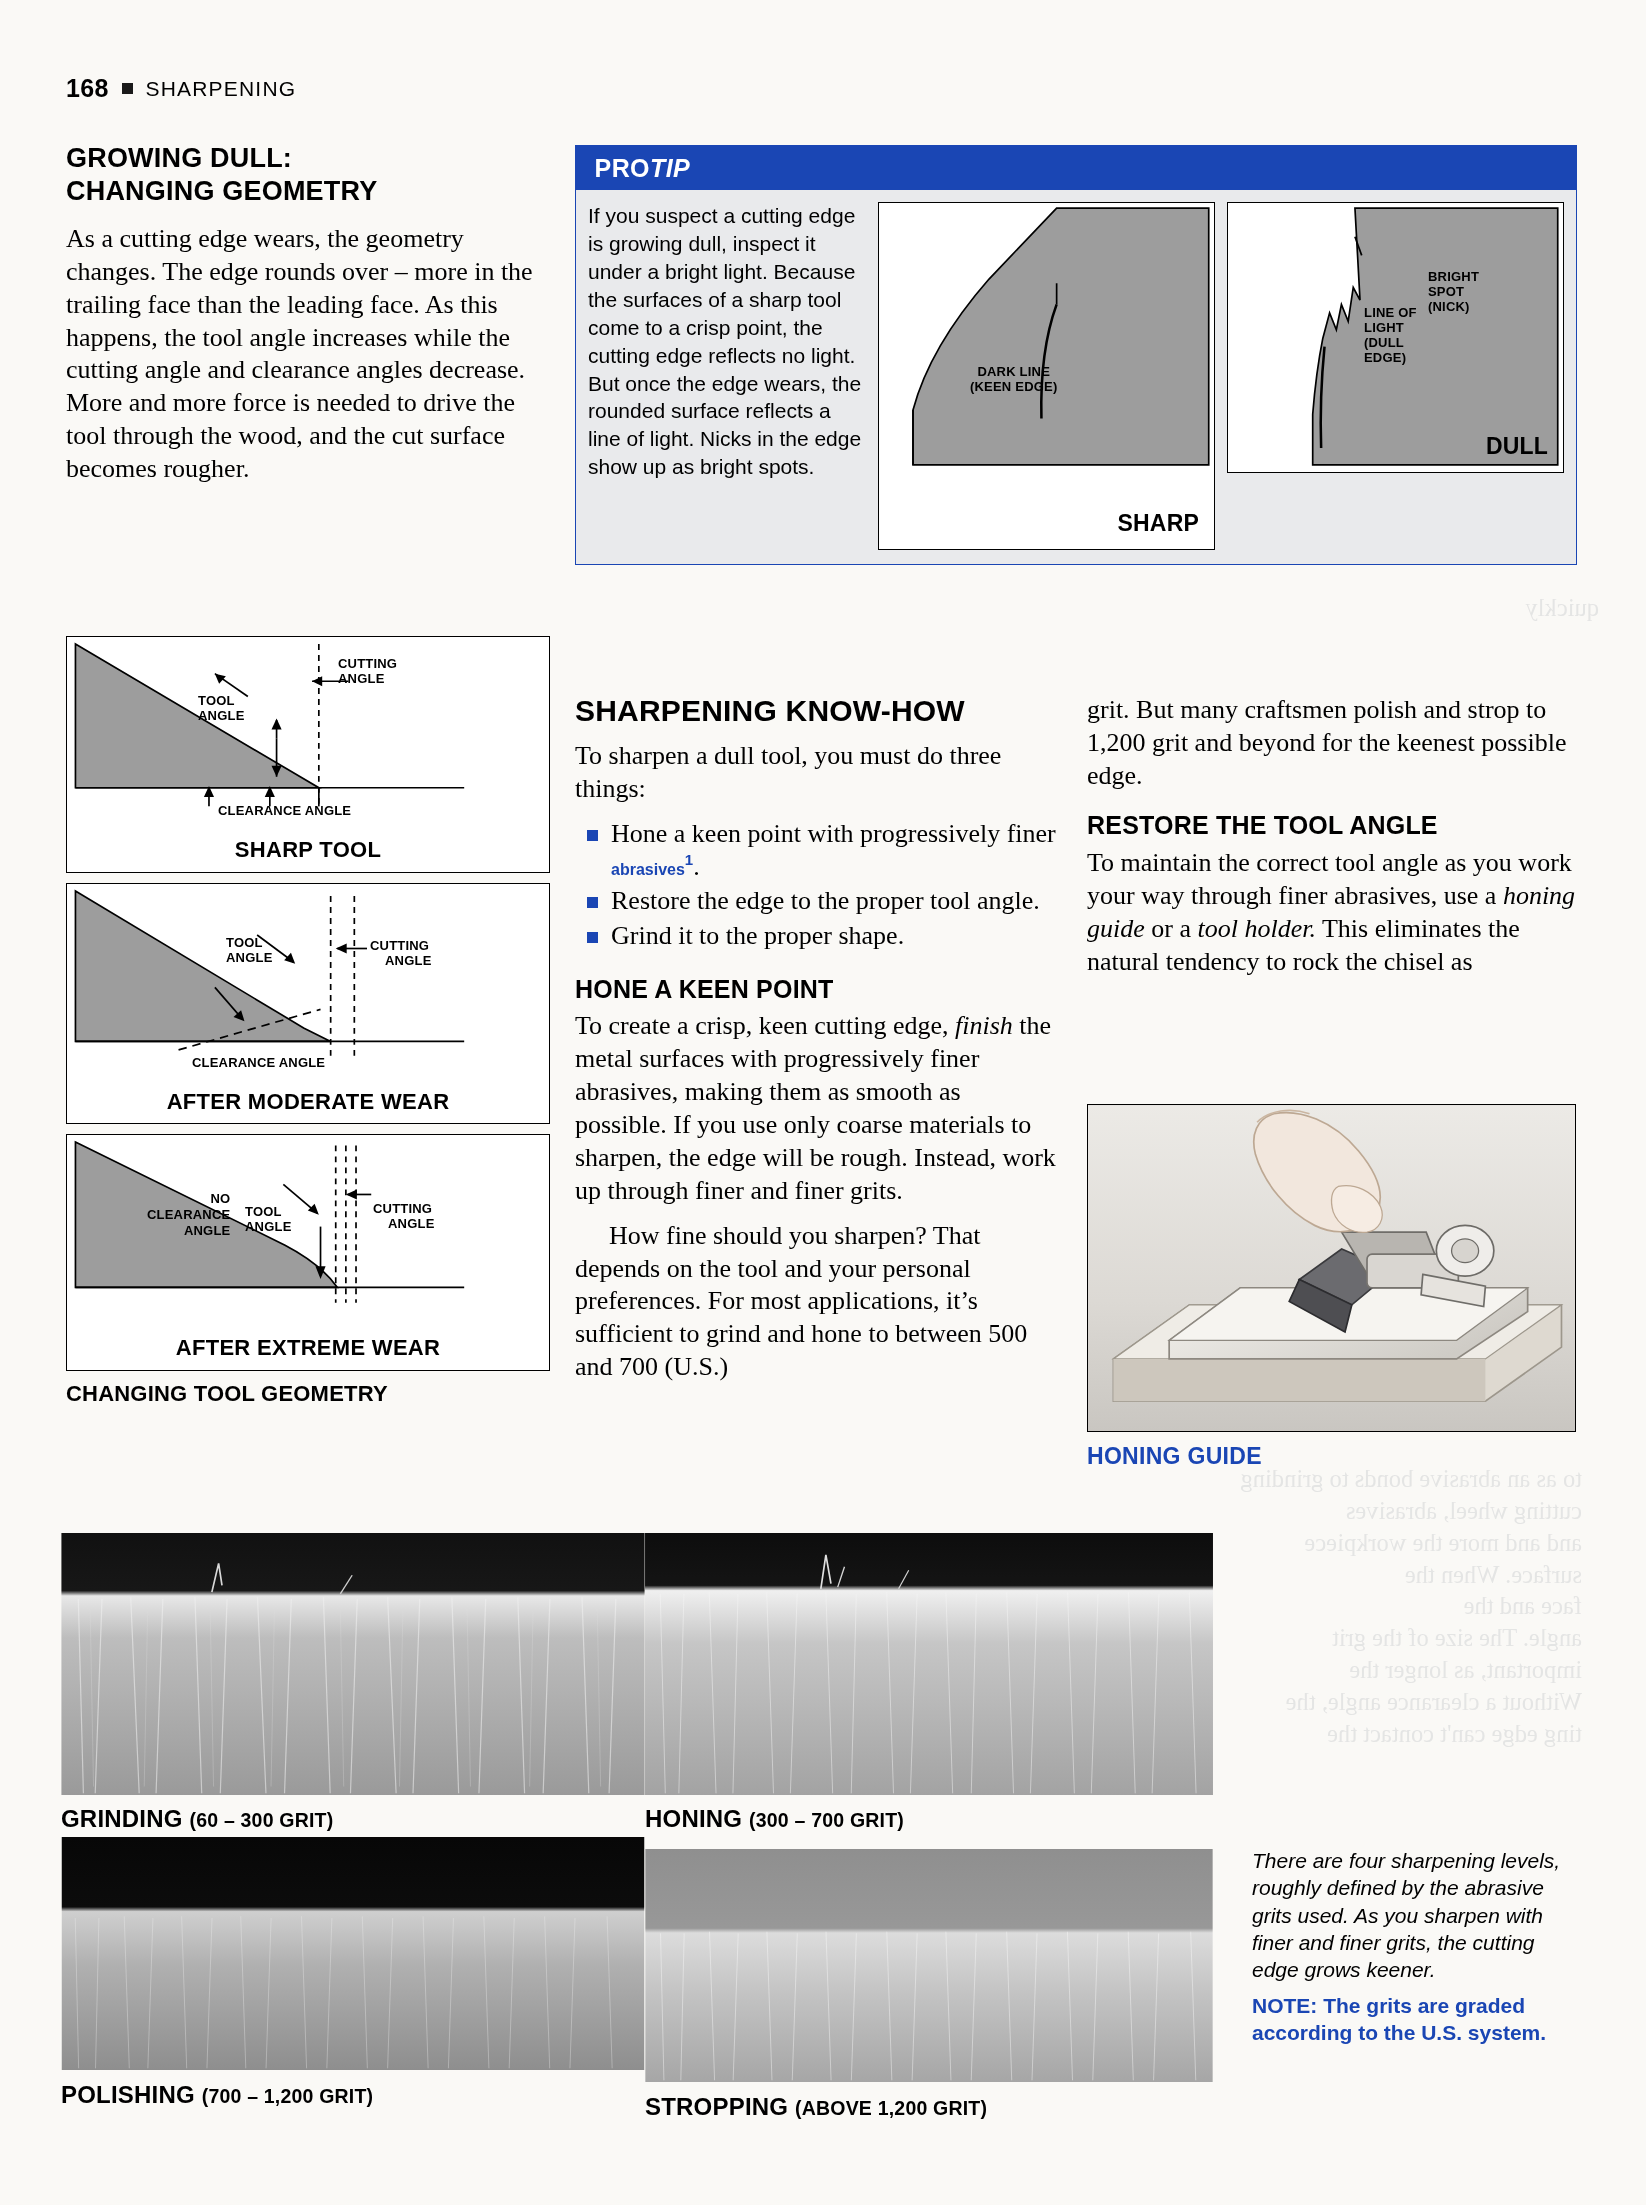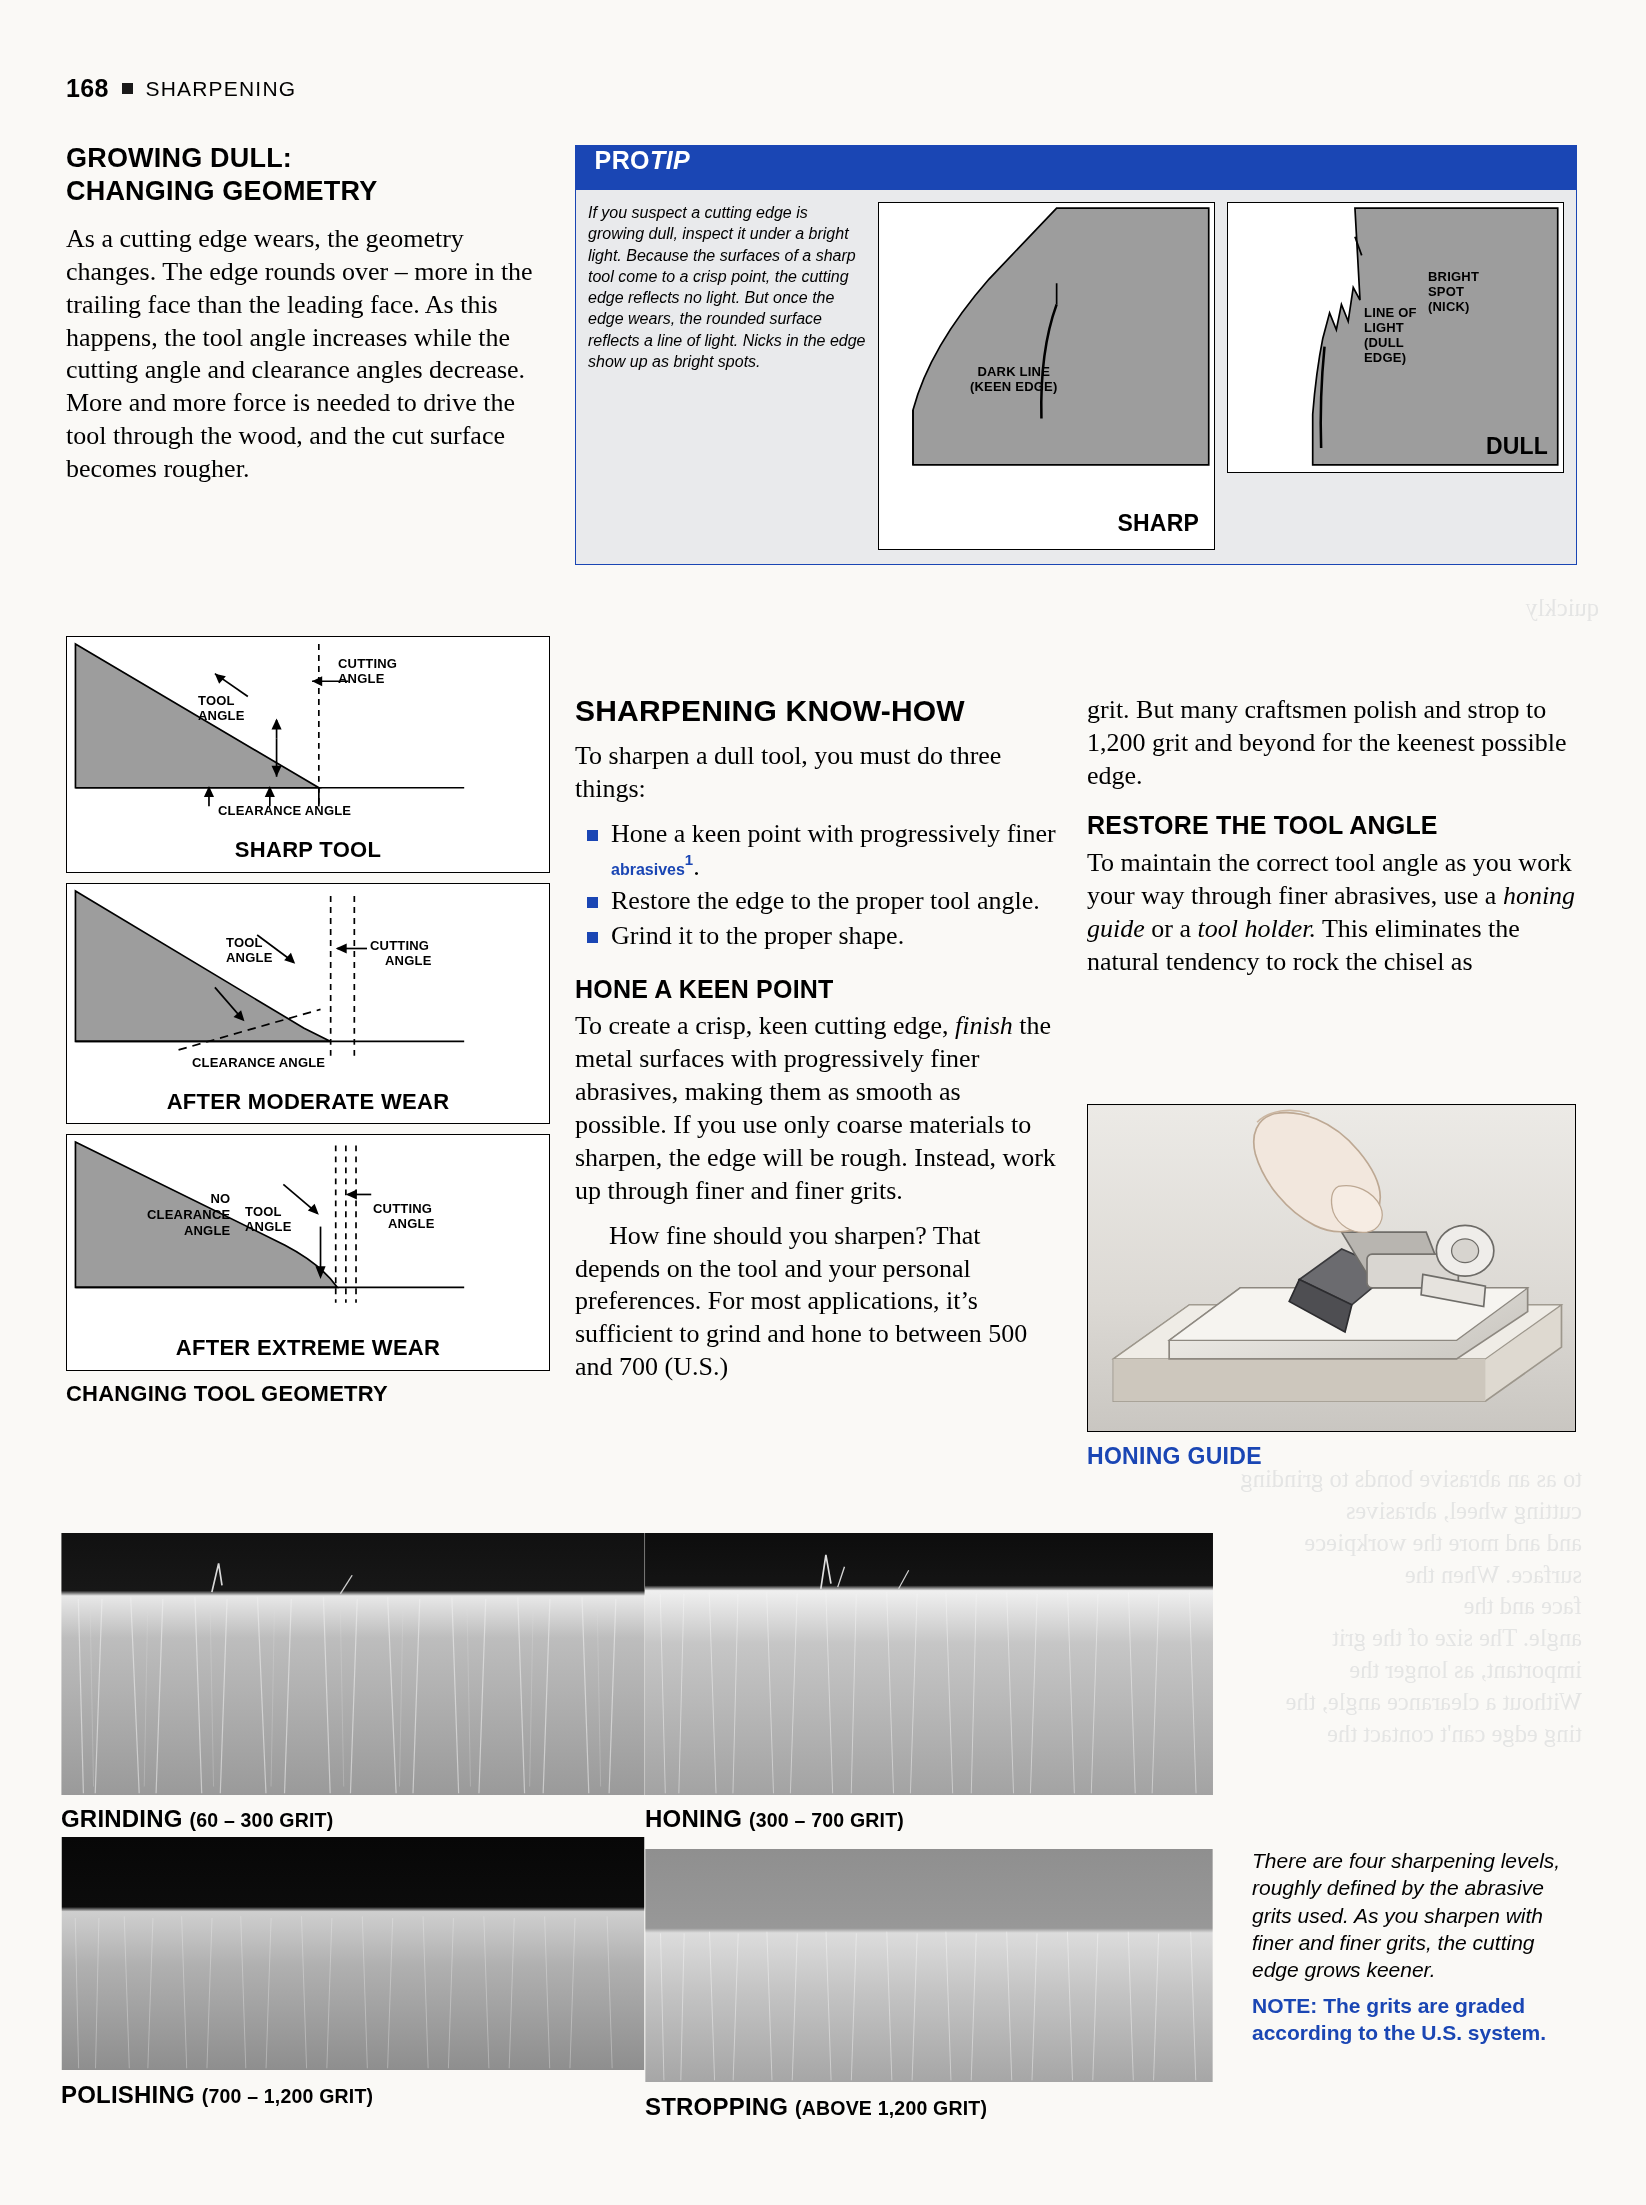--- a/index.html
+++ b/index.html
@@ -103,38 +103,37 @@
     left: 575px; top: 145px;
     width: 1002px;
     border: 1.7px solid #1a46b4;
     box-sizing: border-box;
     background: #e9eaec;
   }
   .protip-bar {
     background: #1a46b4;
     color: #fff;
     height: 44px;
-    display: flex; 
+    display: flex; align-items: center;
     padding-left: 18.6px;
     font-family: "Liberation Sans", sans-serif;
     font-size: 25px;
   }
   .protip-bar .pro { font-weight: bold; font-style: normal; letter-spacing: 0.4px;}
   .protip-bar .tip { font-weight: bold; font-style: italic; letter-spacing: 0.4px;}
   .protip-body {
     display: flex;
     padding: 12px 12px 13.5px 12px;
     gap: 12px;
   }
   .protip-text {
     width: 279px;
     font-family: "Liberation Sans", sans-serif;
-    font-size: 16px;
+    font-size: 21px;
     line-height: 1.33;
-    font-style: italic;
   }
   .tip-img {
     border: 1.7px solid #000;
     background: #fff;
     position: relative;
     box-sizing: border-box;
   }
   .tip-img svg { display:block; }
 
   

